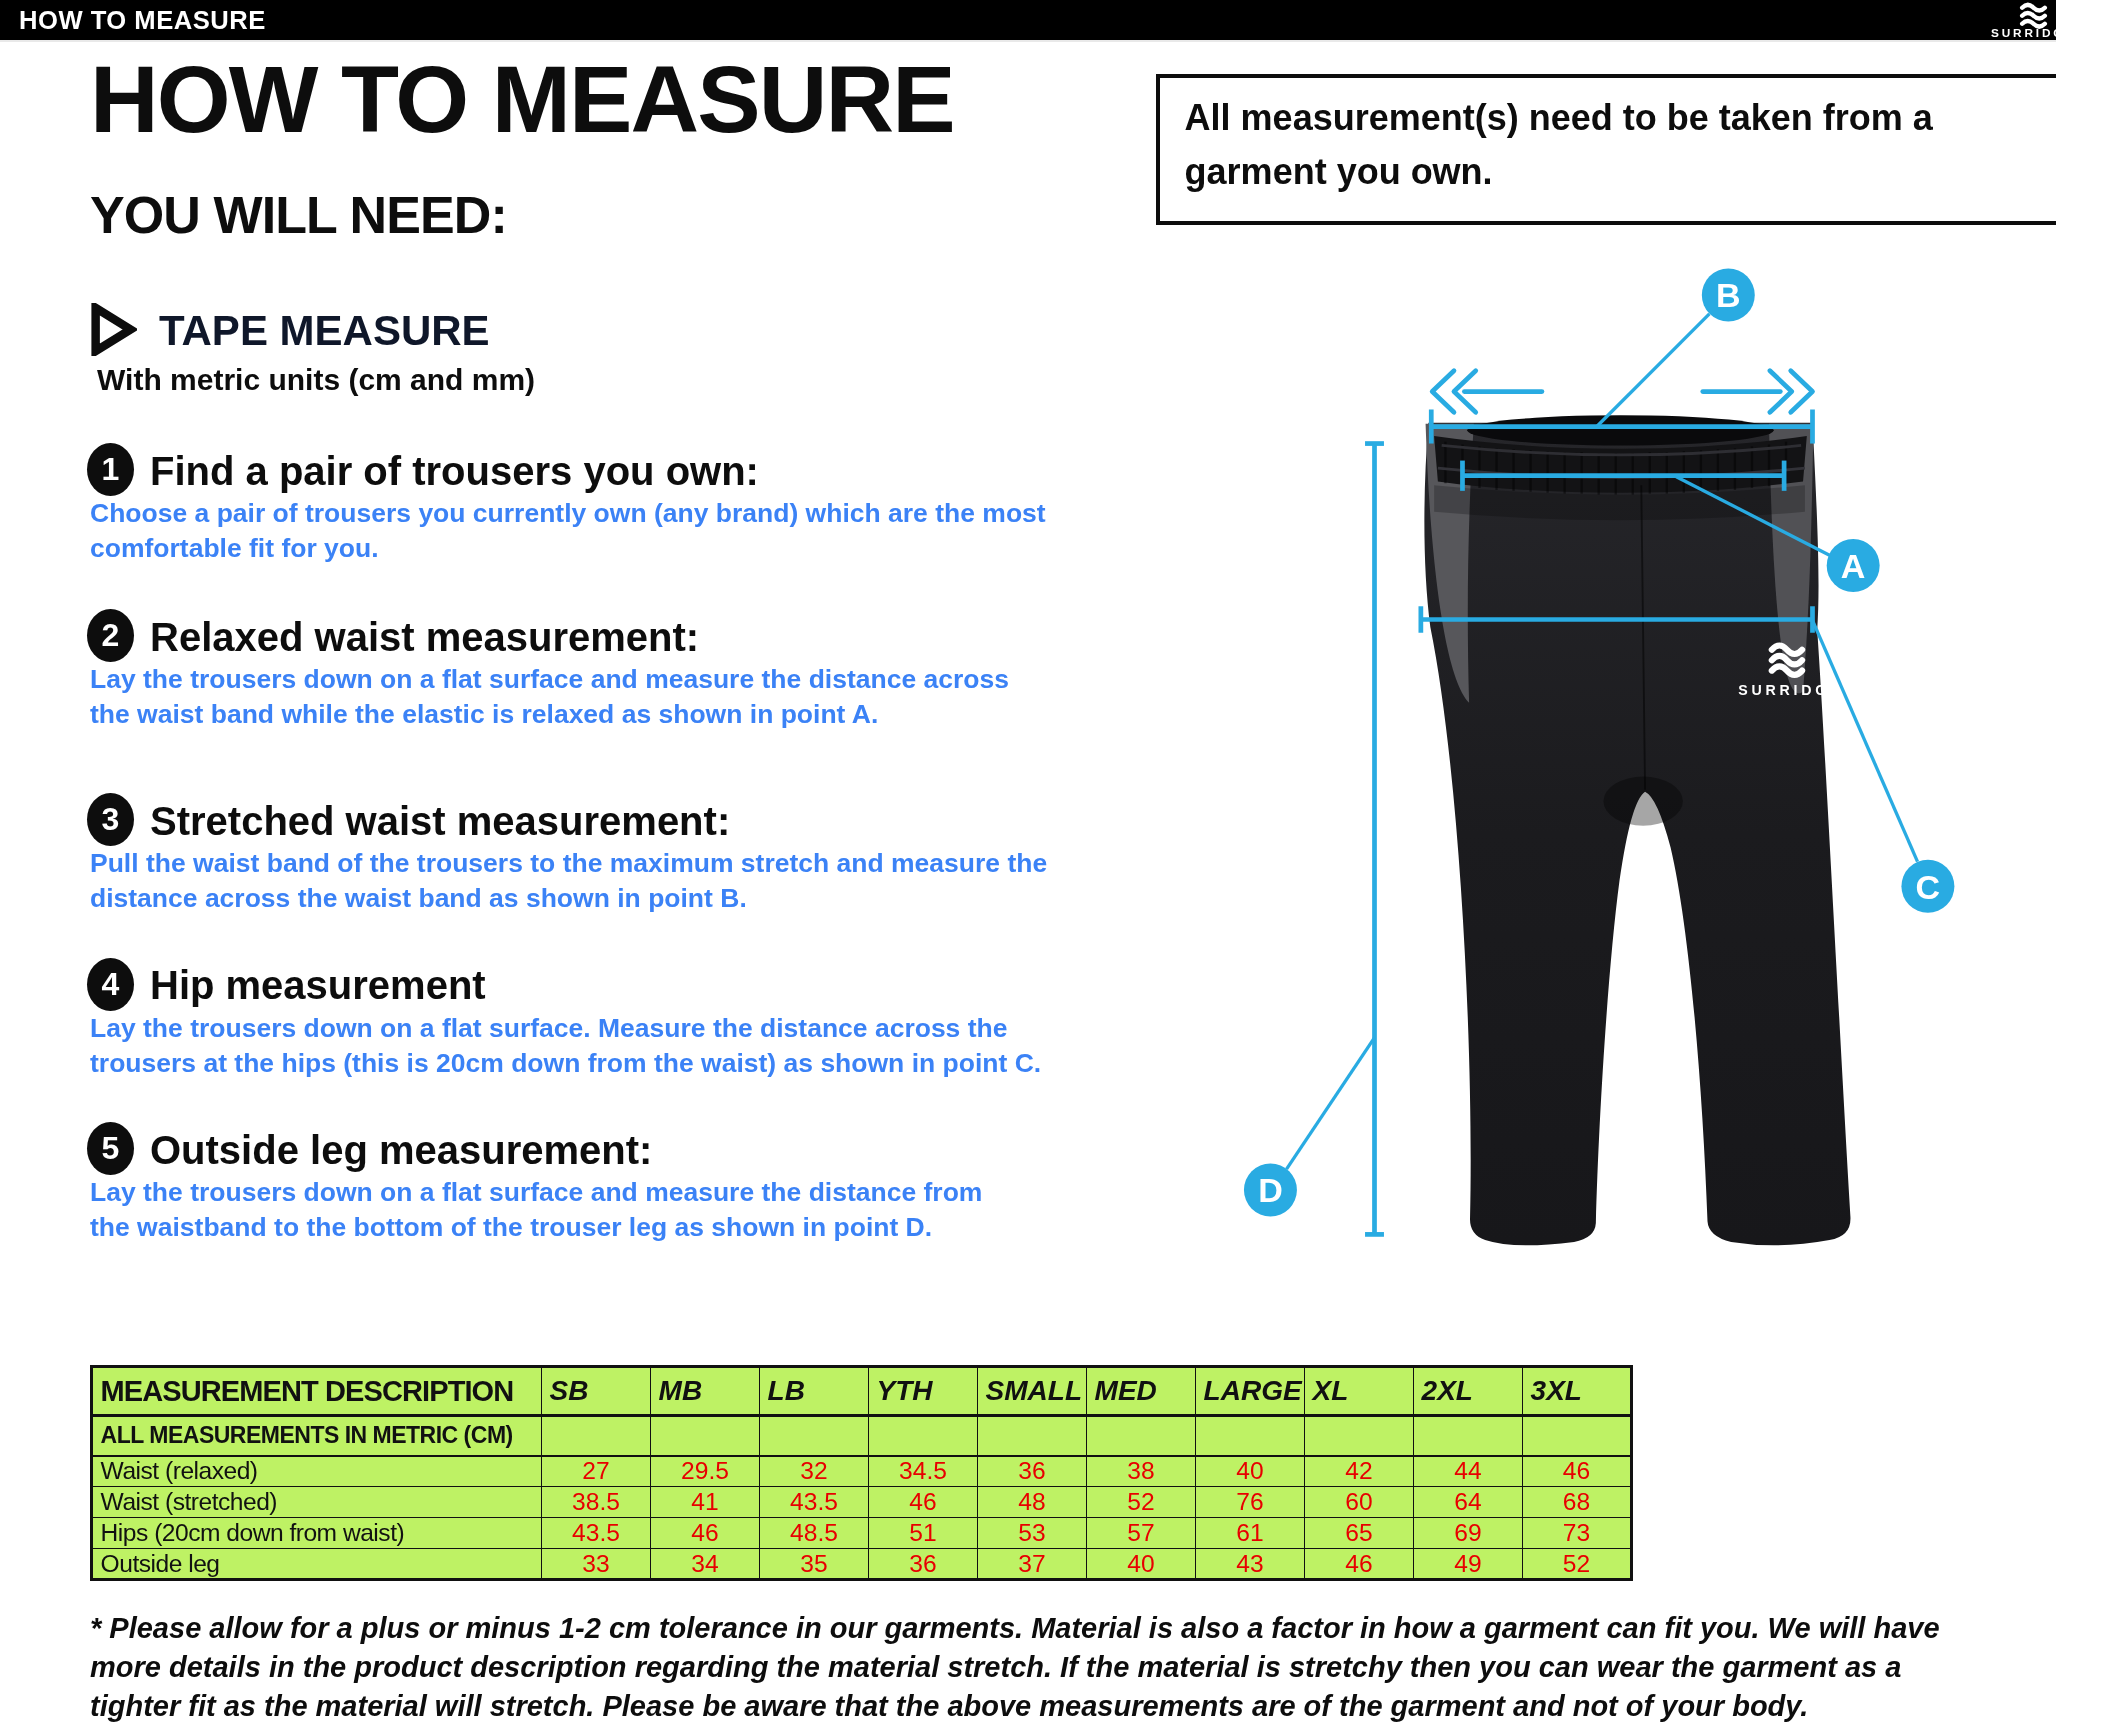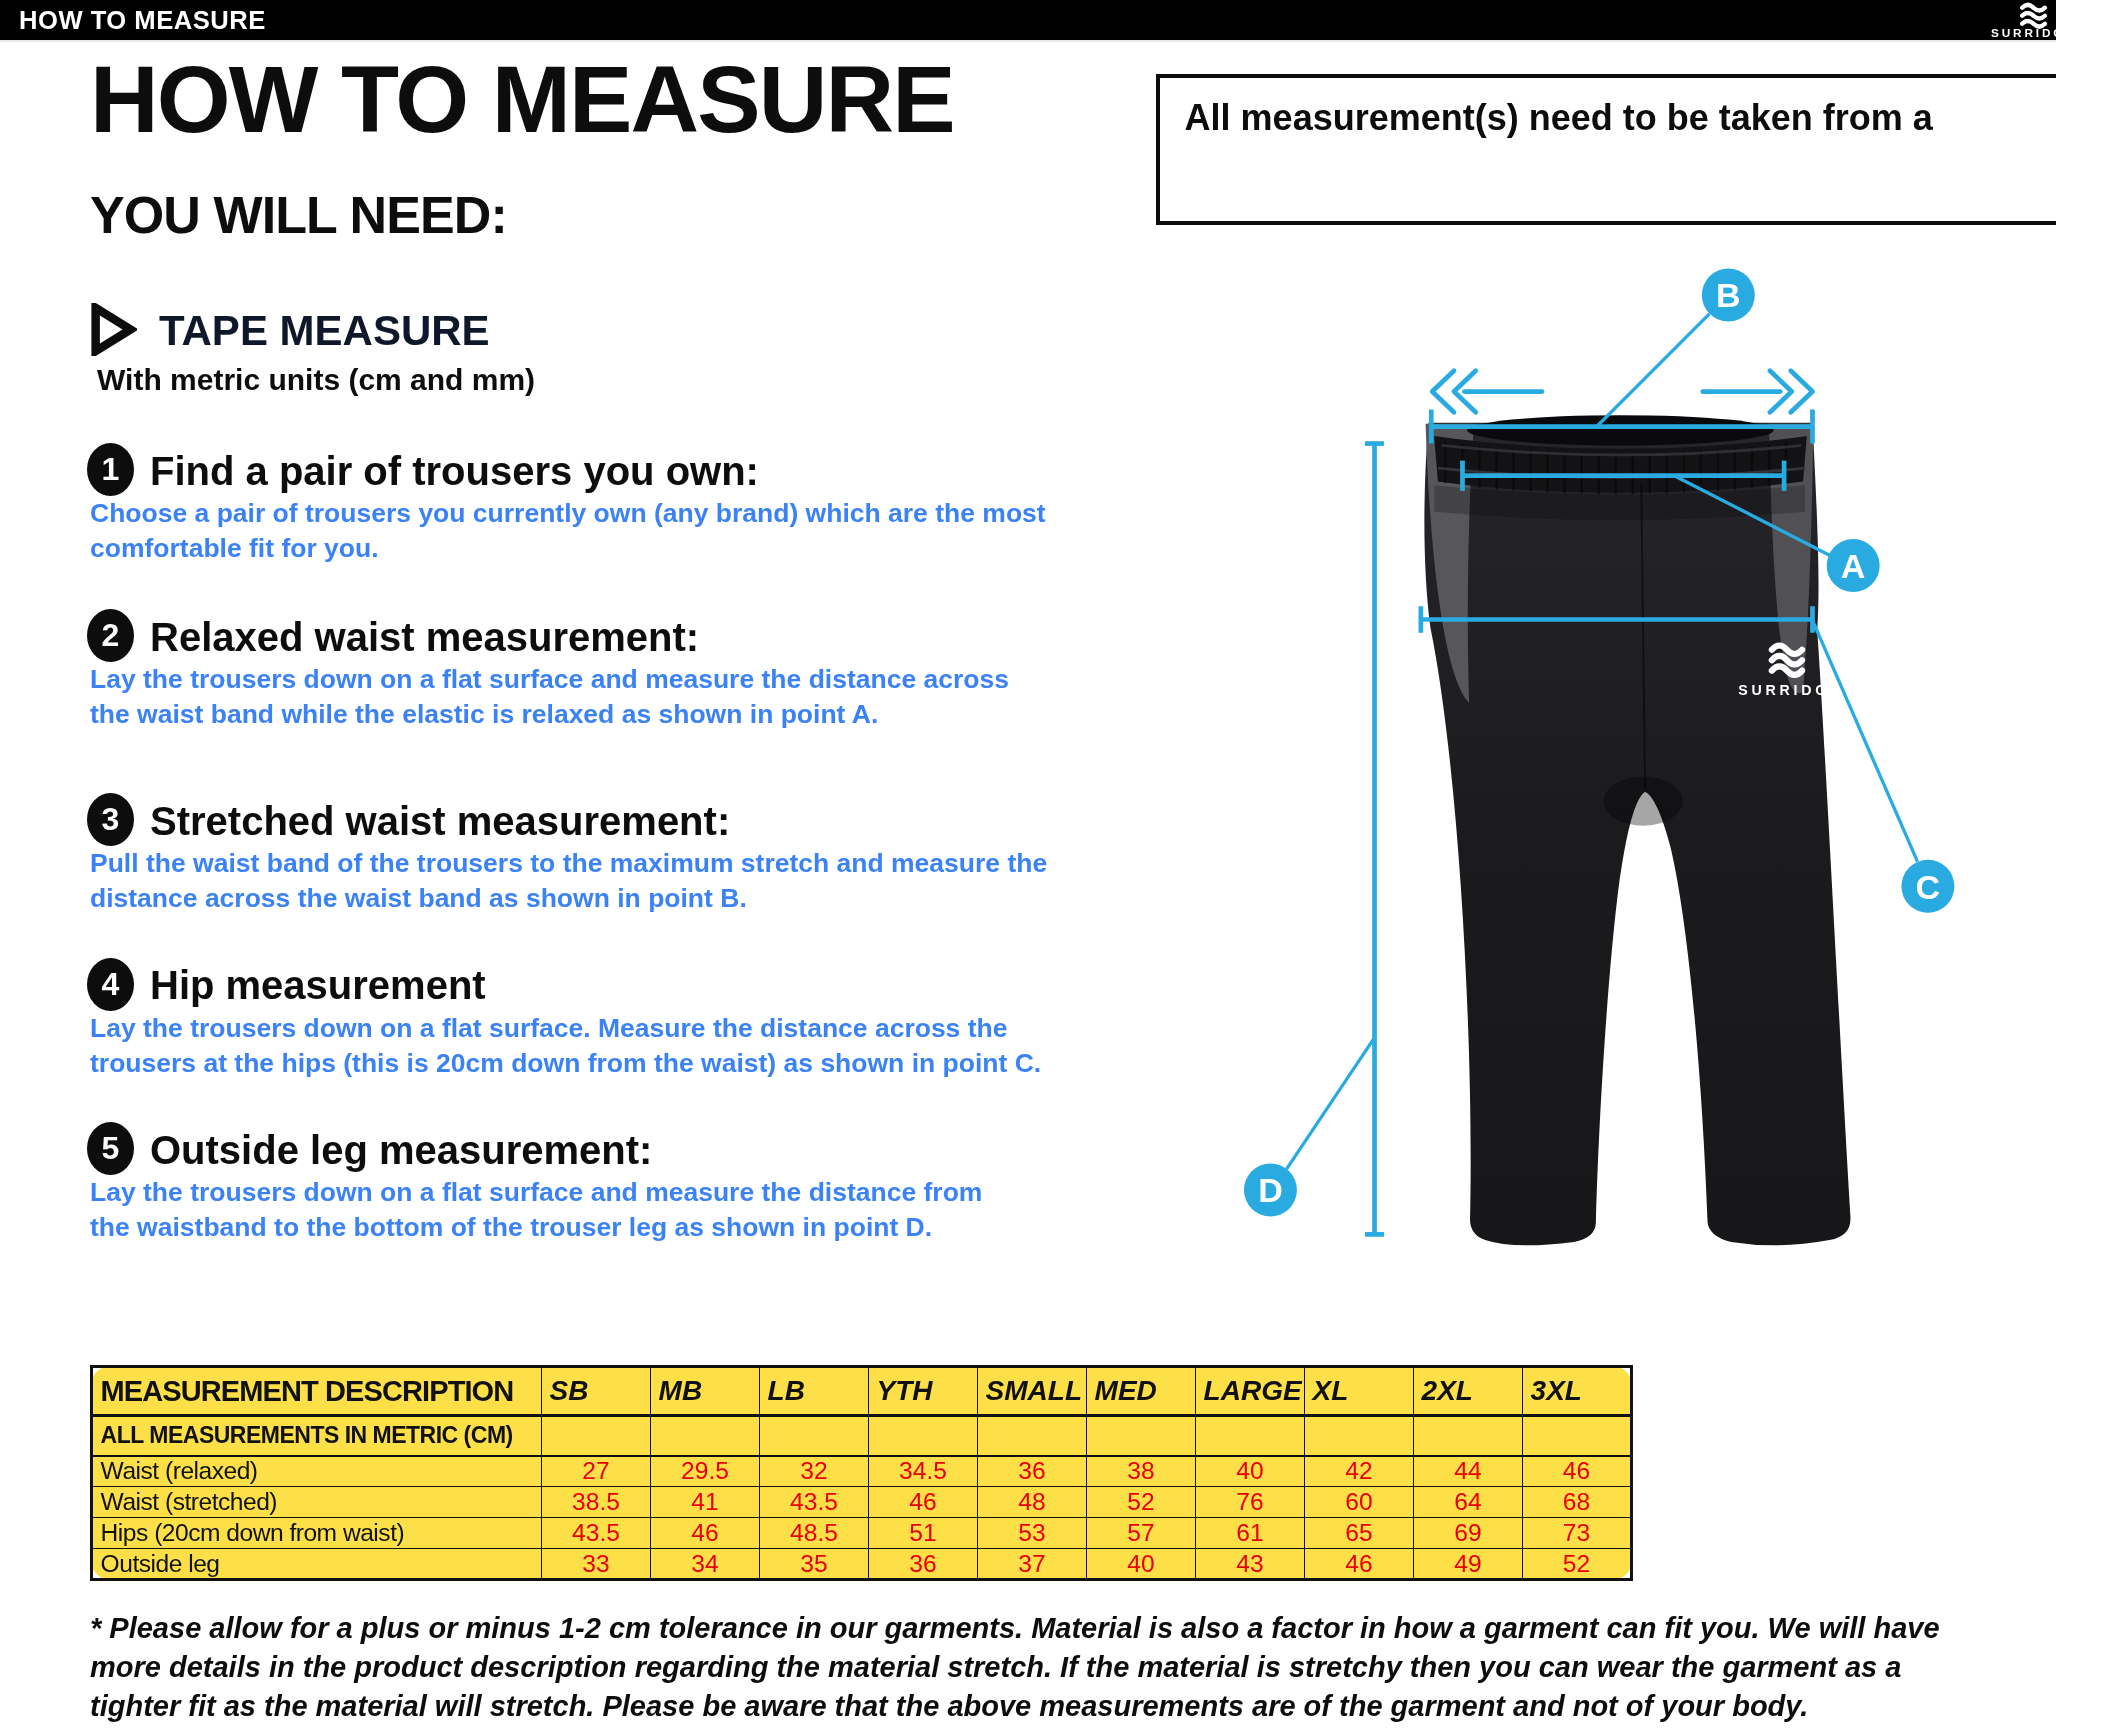--- a/index.html
+++ b/index.html
@@ -55,21 +55,21 @@
     position:absolute; left:1156px; top:74px; width:922px; height:151px;
     border:4.7px solid #0d0d0d; background:#fff; padding:13.2px 0 0 24.6px;
   }
   .note-line { font-size:36px; font-weight:800; line-height:54px; white-space:nowrap; color:#0d0d0d; }
   
   .size-chart-head { position:absolute; left:87px; top:1255px; display:flex; align-items:baseline; }
   .size-chart-title { font-size:55px; font-weight:900; letter-spacing:-0.9px; white-space:nowrap; color:#0d0d0d; }
   .size-chart-sub { font-size:30px; font-weight:800; margin-left:11.4px; white-space:nowrap; color:#0d0d0d; }
   table.sizes {
     position:absolute; left:90px; top:1365px; border-collapse:collapse;
-    table-layout:fixed; width:1543px; background:#fde047;border-radius:23px;
+    table-layout:fixed; width:1543px; background:#bef264;
   }
   table.sizes col.c-desc { width:450px; }
   table.sizes col.c-size { width:109px; }
   table.sizes th, table.sizes td { border:1.9px solid #111; padding:0 7.6px; }
   table.sizes thead th { border-bottom:3.8px solid #111; }
   table.sizes { border:3.8px solid #111; }
   th.desc-h {
     height:49px; font-size:29px; font-weight:bold; letter-spacing:-0.9px;
     text-align:left; white-space:nowrap;
   }
@@ -146,20 +146,21 @@
 
   <div class="step-circle" style="top:1122px">5</div>
   <div class="step-title" style="top:1128px">Outside leg measurement:</div>
   <div class="step-body" style="top:1175px">
     <div>Lay the trousers down on a flat surface and measure the distance from</div>
     <div>the waistband to the bottom of the trouser  leg as shown in point D.</div>
   </div>
 
   <div class="note-box">
     <div class="note-line">All measurement(s) need to be taken from a</div>
+    <div class="note-line">garment you own.</div>
   </div>
 
   <svg class="diagram" width="946" height="1098" viewBox="1240 250 1000 1160">
     <defs>
       <linearGradient id="gBody" x1="0" y1="0" x2="0" y2="1">
         <stop offset="0" stop-color="#26262a"></stop>
         <stop offset="0.5" stop-color="#1b1b1e"></stop>
         <stop offset="1" stop-color="#17171a"></stop>
       </linearGradient>
     </defs>

